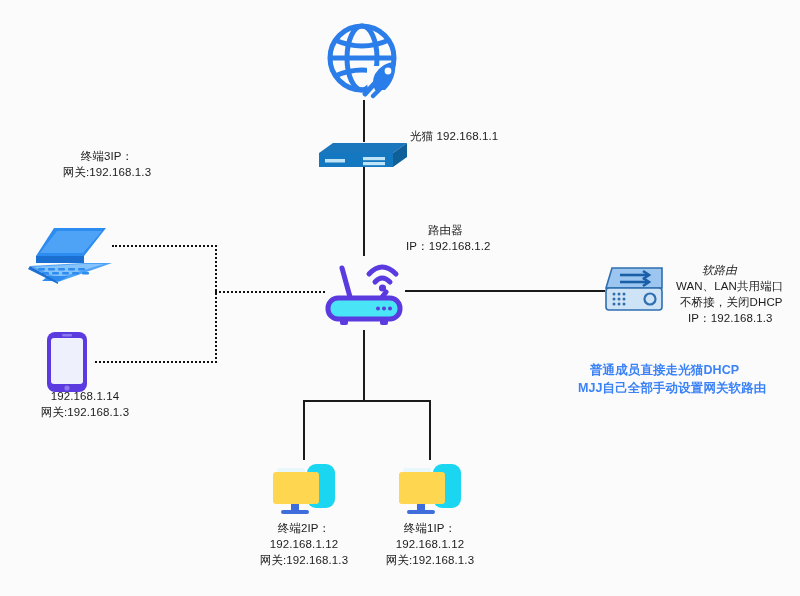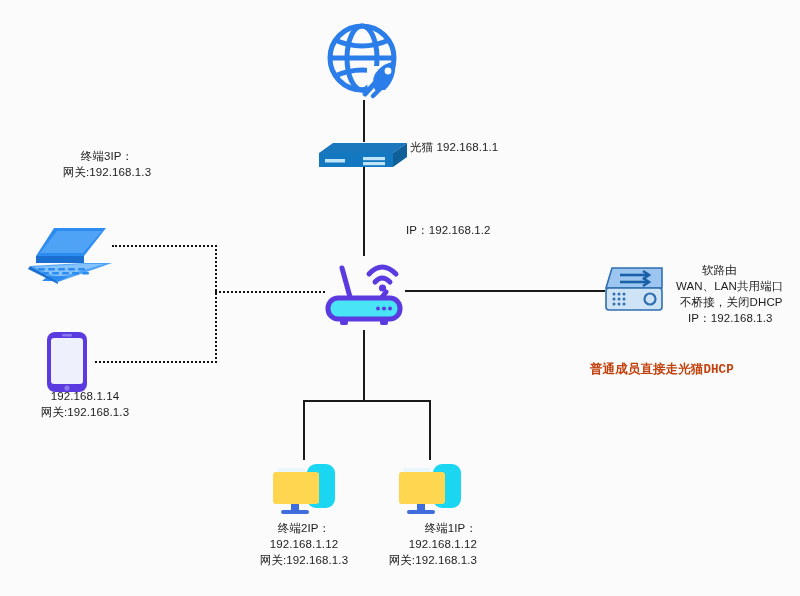--- a/index.html
+++ b/index.html
@@ -20,25 +20,24 @@
   .lbl {
     position: absolute;
     font-size: 11.5px;
     line-height: 16px;
     color: #1c1c1c;
     white-space: nowrap;
     text-align: center;
     letter-spacing: 0.1px;
   }
   .lbl.warn {
-    color: #c2410c;
+    color: #3b82f6;
     font-weight: bold;
     font-size: 12.5px;
     line-height: 18px;
-    font-family: Liberation Mono, monospace;
   }
   .node {
     position: absolute;
   }
   .line {
     position: absolute;
     background: #1a1a1a;
   }
   .vline { width: 2px; }
   .hline { height: 2px; }
@@ -95,21 +94,21 @@
   <div class="node" style="left:319px; top:139px;">
     <svg width="88" height="32" viewBox="0 0 88 32">
       <polygon points="14,4 88,4 74,14 0,14" fill="#1a76bd"></polygon>
       <polygon points="0,14 74,14 74,28 0,28" fill="#1378bf"></polygon>
       <polygon points="74,14 88,4 88,18 74,28" fill="#0f5f99"></polygon>
       <rect x="6" y="20" width="20" height="3.5" fill="#bfe3f7"></rect>
       <rect x="44" y="18" width="22" height="3.2" fill="#bfe3f7"></rect>
       <rect x="44" y="23" width="22" height="3.2" fill="#bfe3f7"></rect>
     </svg>
   </div>
-  <div class="lbl" style="left:402px; top:128px; text-align:right;margin-top:11px;">
+  <div class="lbl" style="left:402px; top:128px; text-align:right;">
     <div style="padding-left:8px;">光猫 192.168.1.1</div>
   </div>
 
   <div class="node" style="left:320px; top:252px;">
     <svg width="88" height="78" viewBox="0 0 88 78">
       <g stroke="#5b3be0" stroke-width="5" fill="none" stroke-linecap="round">
         <path d="M55 30 Q62 22 70 30"></path>
         <path d="M49 22 Q62 8 76 22"></path>
       </g>
       <circle cx="62.5" cy="36" r="3.6" fill="#5b3be0"></circle>
@@ -119,20 +118,21 @@
       <g fill="#5b3be0">
         <circle cx="58" cy="56.5" r="2"></circle>
         <circle cx="64" cy="56.5" r="2"></circle>
         <circle cx="70" cy="56.5" r="2"></circle>
       </g>
       <rect x="20" y="67" width="8" height="6" rx="2" fill="#5b3be0"></rect>
       <rect x="60" y="67" width="8" height="6" rx="2" fill="#5b3be0"></rect>
     </svg>
   </div>
   <div class="lbl" style="left:388px; top:222px; text-align:left;">
+    <div style="padding-left:40px;">路由器</div>
     <div style="padding-left:18px;text-align:center;">IP：192.168.1.2</div>
   </div>
 
   <div class="node" style="left:602px; top:266px;">
     <svg width="64" height="50" viewBox="0 0 64 50">
       <polygon points="10,2 60,2 60,22 4,22" fill="#9cc6ef" stroke="#2f6fb0" stroke-width="1.6"></polygon>
       <rect x="4" y="22" width="56" height="22" rx="3" fill="#cfe3f7" stroke="#2f6fb0" stroke-width="1.6"></rect>
       <g stroke="#1a5fa8" stroke-width="2.6" fill="none">
         <line x1="18" y1="9" x2="46" y2="9"></line>
         <polyline points="41,5 47,9 41,13"></polyline>
@@ -147,28 +147,29 @@
           <circle cx="17" cy="33" r="1.5"></circle>
           <circle cx="22" cy="33" r="1.5"></circle>
         <circle cx="12" cy="38" r="1.5"></circle>
           <circle cx="17" cy="38" r="1.5"></circle>
           <circle cx="22" cy="38" r="1.5"></circle>
       </g>
       <circle cx="48" cy="33" r="5.5" fill="none" stroke="#2f6fb0" stroke-width="2.2"></circle>
     </svg>
   </div>
   <div class="lbl" style="left:676px; top:262px; text-align:left;">
-    <div style="padding-left:26px;">软路由</div>
+    <div style="padding-left:26px;font-style:italic;">软路由</div>
     <div>WAN、LAN共用端口</div>
     <div style="padding-left:4px;">不桥接，关闭DHCP</div>
     <div style="padding-left:12px;">IP：192.168.1.3</div>
   </div>
 
   <div class="lbl warn" style="left:578px; top:361px; text-align:left;">
     <div style="padding-left:12px;">普通成员直接走光猫DHCP</div>
+    <div>MJJ自己全部手动设置网关软路由</div>
   </div>
 
   <div class="node" style="left:28px; top:226px;">
     <svg width="86" height="58" viewBox="0 0 86 58">
       <polygon points="26,2 78,2 56,30 8,30" fill="#2d8cf0"></polygon>
       <polygon points="29,5 74,5 55,27 12,27" fill="#4fa3f7"></polygon>
       <polygon points="8,30 56,30 56,37 8,37" fill="#1b6fd0"></polygon>
       <polygon points="2,40 56,37 84,37 30,56" fill="#4fa3f7"></polygon>
       <polygon points="6,41 54,38 76,38 30,52" fill="#86c2fb"></polygon>
       <g fill="#2d8cf0">
@@ -222,19 +223,19 @@
 
   <div class="node" style="left:395px; top:460px;">
     <svg width="70" height="58" viewBox="0 0 70 58">
       <rect x="38" y="4" width="28" height="44" rx="9" fill="#1ad6f0"></rect>
       <rect x="8" y="8" width="28" height="34" rx="2" fill="#e8f7fb"></rect>
       <rect x="4" y="12" width="46" height="32" rx="3" fill="#ffd64f"></rect>
       <rect x="22" y="44" width="8" height="7" fill="#3f6ddb"></rect>
       <rect x="12" y="50" width="28" height="4" rx="2" fill="#3f6ddb"></rect>
     </svg>
   </div>
-  <div class="lbl" style="left:347px; top:520px; width:130px;text-align:right;">
+  <div class="lbl" style="left:365px; top:520px; width:130px;">
     <div>终端1IP：</div>
     <div>192.168.1.12</div>
     <div>网关:192.168.1.3</div>
   </div>
 
 </div>
 
 </body></html>

